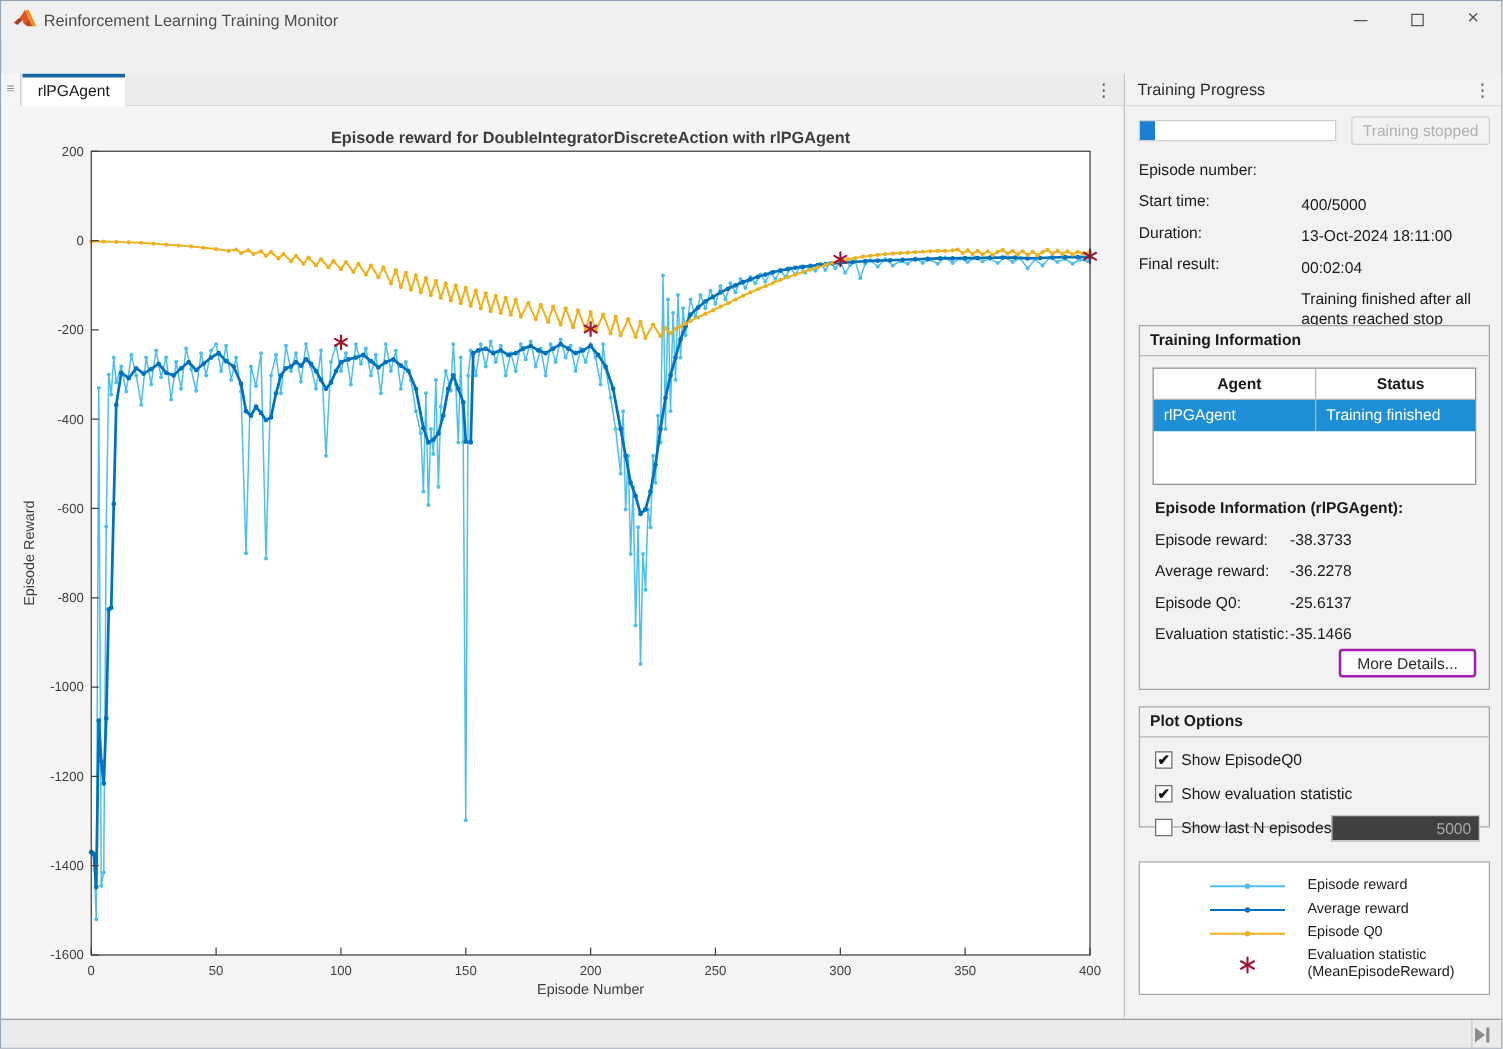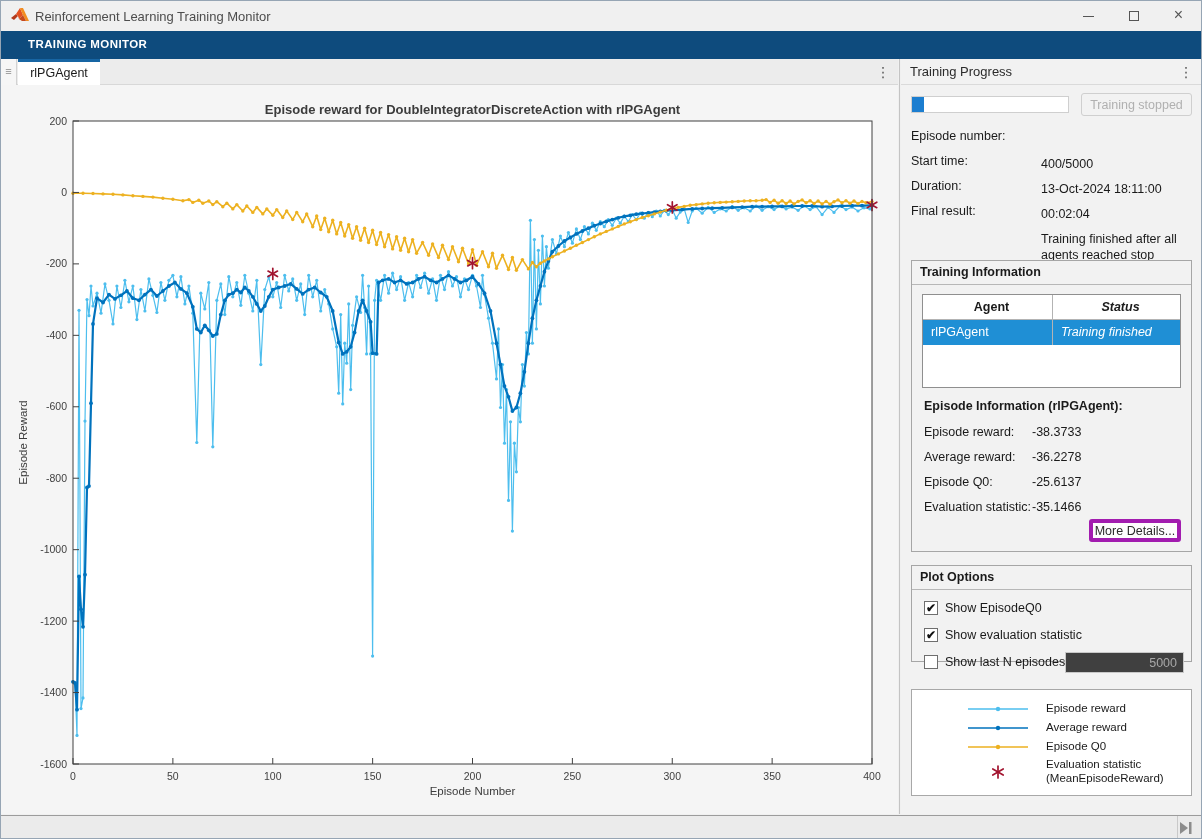--- a/index.html
+++ b/index.html
@@ -47,26 +47,26 @@
   .field-value { position:absolute; left:140px; white-space:nowrap;margin-top:28px; }
   .field-value.wrap { white-space:normal; width:152px; line-height:1.25; }
   
   .rp-box { position:absolute; left:10px; width:281px; border:1px solid #a6a6a6; background:#f2f2f2; }
   .rp-box-header { padding:4px 8px 5px 8px; font-weight:bold; font-size:12.5px; color:#1a1a1a; border-bottom:1px solid #b7b7b7; }
   
   #agent-table { position:absolute; left:10px; top:33px; width:259px; height:94px; background:#ffffff; border:1px solid #8f8f8f; }
   .tr { display:flex; height:25px; line-height:24px; }
   .th { font-weight:bold; border-bottom:1px solid #b3b3b3;text-align:center; }
   .td-agent { width:130px; padding-left:8px; border-right:1px solid #b3b3b3; }
-  .td-status { flex:1; padding-left:8px;font-style:italic; }
+  .td-status { flex:1; padding-left:8px; }
   .row-selected { background:#1f8fd5; color:#ffffff; }
   .episode-info-title { position:absolute; left:12px; top:138px; font-weight:bold; }
   .stat-label { position:absolute; left:12px; }
   .stat-value { position:absolute; left:120px; }
-  #btn-more-details { position:absolute; right:10px; top:258px; width:92px; height:23px; border:4px solid #a21caf; border-radius:3px; background:#fdfdfd; color:#2b2b2b; font-size:12.5px; font-family:"Liberation Sans",sans-serif; }
+  #btn-more-details { position:absolute; right:10px; top:258px; width:110px; height:23px; border:2px solid #a21caf; border-radius:3px; background:#fdfdfd; color:#2b2b2b; font-size:12.5px; font-family:"Liberation Sans",sans-serif; }
   
   .cb-row { position:absolute; left:12px; display:flex; align-items:center; }
   .cb-box { width:14px; height:14px; background:#fff; border:1px solid #6e6e6e; margin-right:7px; font-size:12px; line-height:13px; text-align:center; color:#111; font-weight:bold; }
   #last-n-input { position:absolute; left:153px; top:86px; width:119px; height:21px; border:1px solid #c8c8c8; background:#404040; color:#a8a8a8; font-size:12.5px; text-align:right; padding-right:6px; font-family:"Liberation Sans",sans-serif; }
   
   #legend-box { position:absolute; left:10px; top:630px; width:281px; height:107px; background:#ffffff; border:1px solid #a8a8a8; }
   .leg-row { position:absolute; left:38px; display:flex; align-items:center; }
   .leg-sample { width:96px; display:flex; justify-content:center; }
   .leg-label { font-size:11.5px; color:#1a1a1a; line-height:1.2; }
   
@@ -85,23 +85,20 @@
       <polygon points="5,7 9,1 12,8 8,12 7,9" fill="#e4501f"></polygon>
       <polygon points="9,1 12,8 15,14 18,14 12,1" fill="#f28d20"></polygon>
       <polygon points="8,12 12,8 15,14 11,14" fill="#c6491d"></polygon>
     </svg>
     <span class="app-title">Reinforcement Learning Training Monitor</span>
     <div class="win-btn" id="btn-min"><span></span></div>
     <div class="win-btn" id="btn-max"><span></span></div>
     <div class="win-btn" id="btn-close">×</div>
   </div>
 
-  <div id="ribbon">
-    <span class="ribbon-label">TRAINING MONITOR</span>
-  </div>
 
   <div id="tabstrip">
     <div id="tab-overflow-btn">≡</div>
     <div id="agent-tab">
       <span class="tab-label">rlPGAgent</span>
     </div>
     <div id="tabstrip-kebab">⋮</div>
   </div>
 
   <div id="chart-panel">

